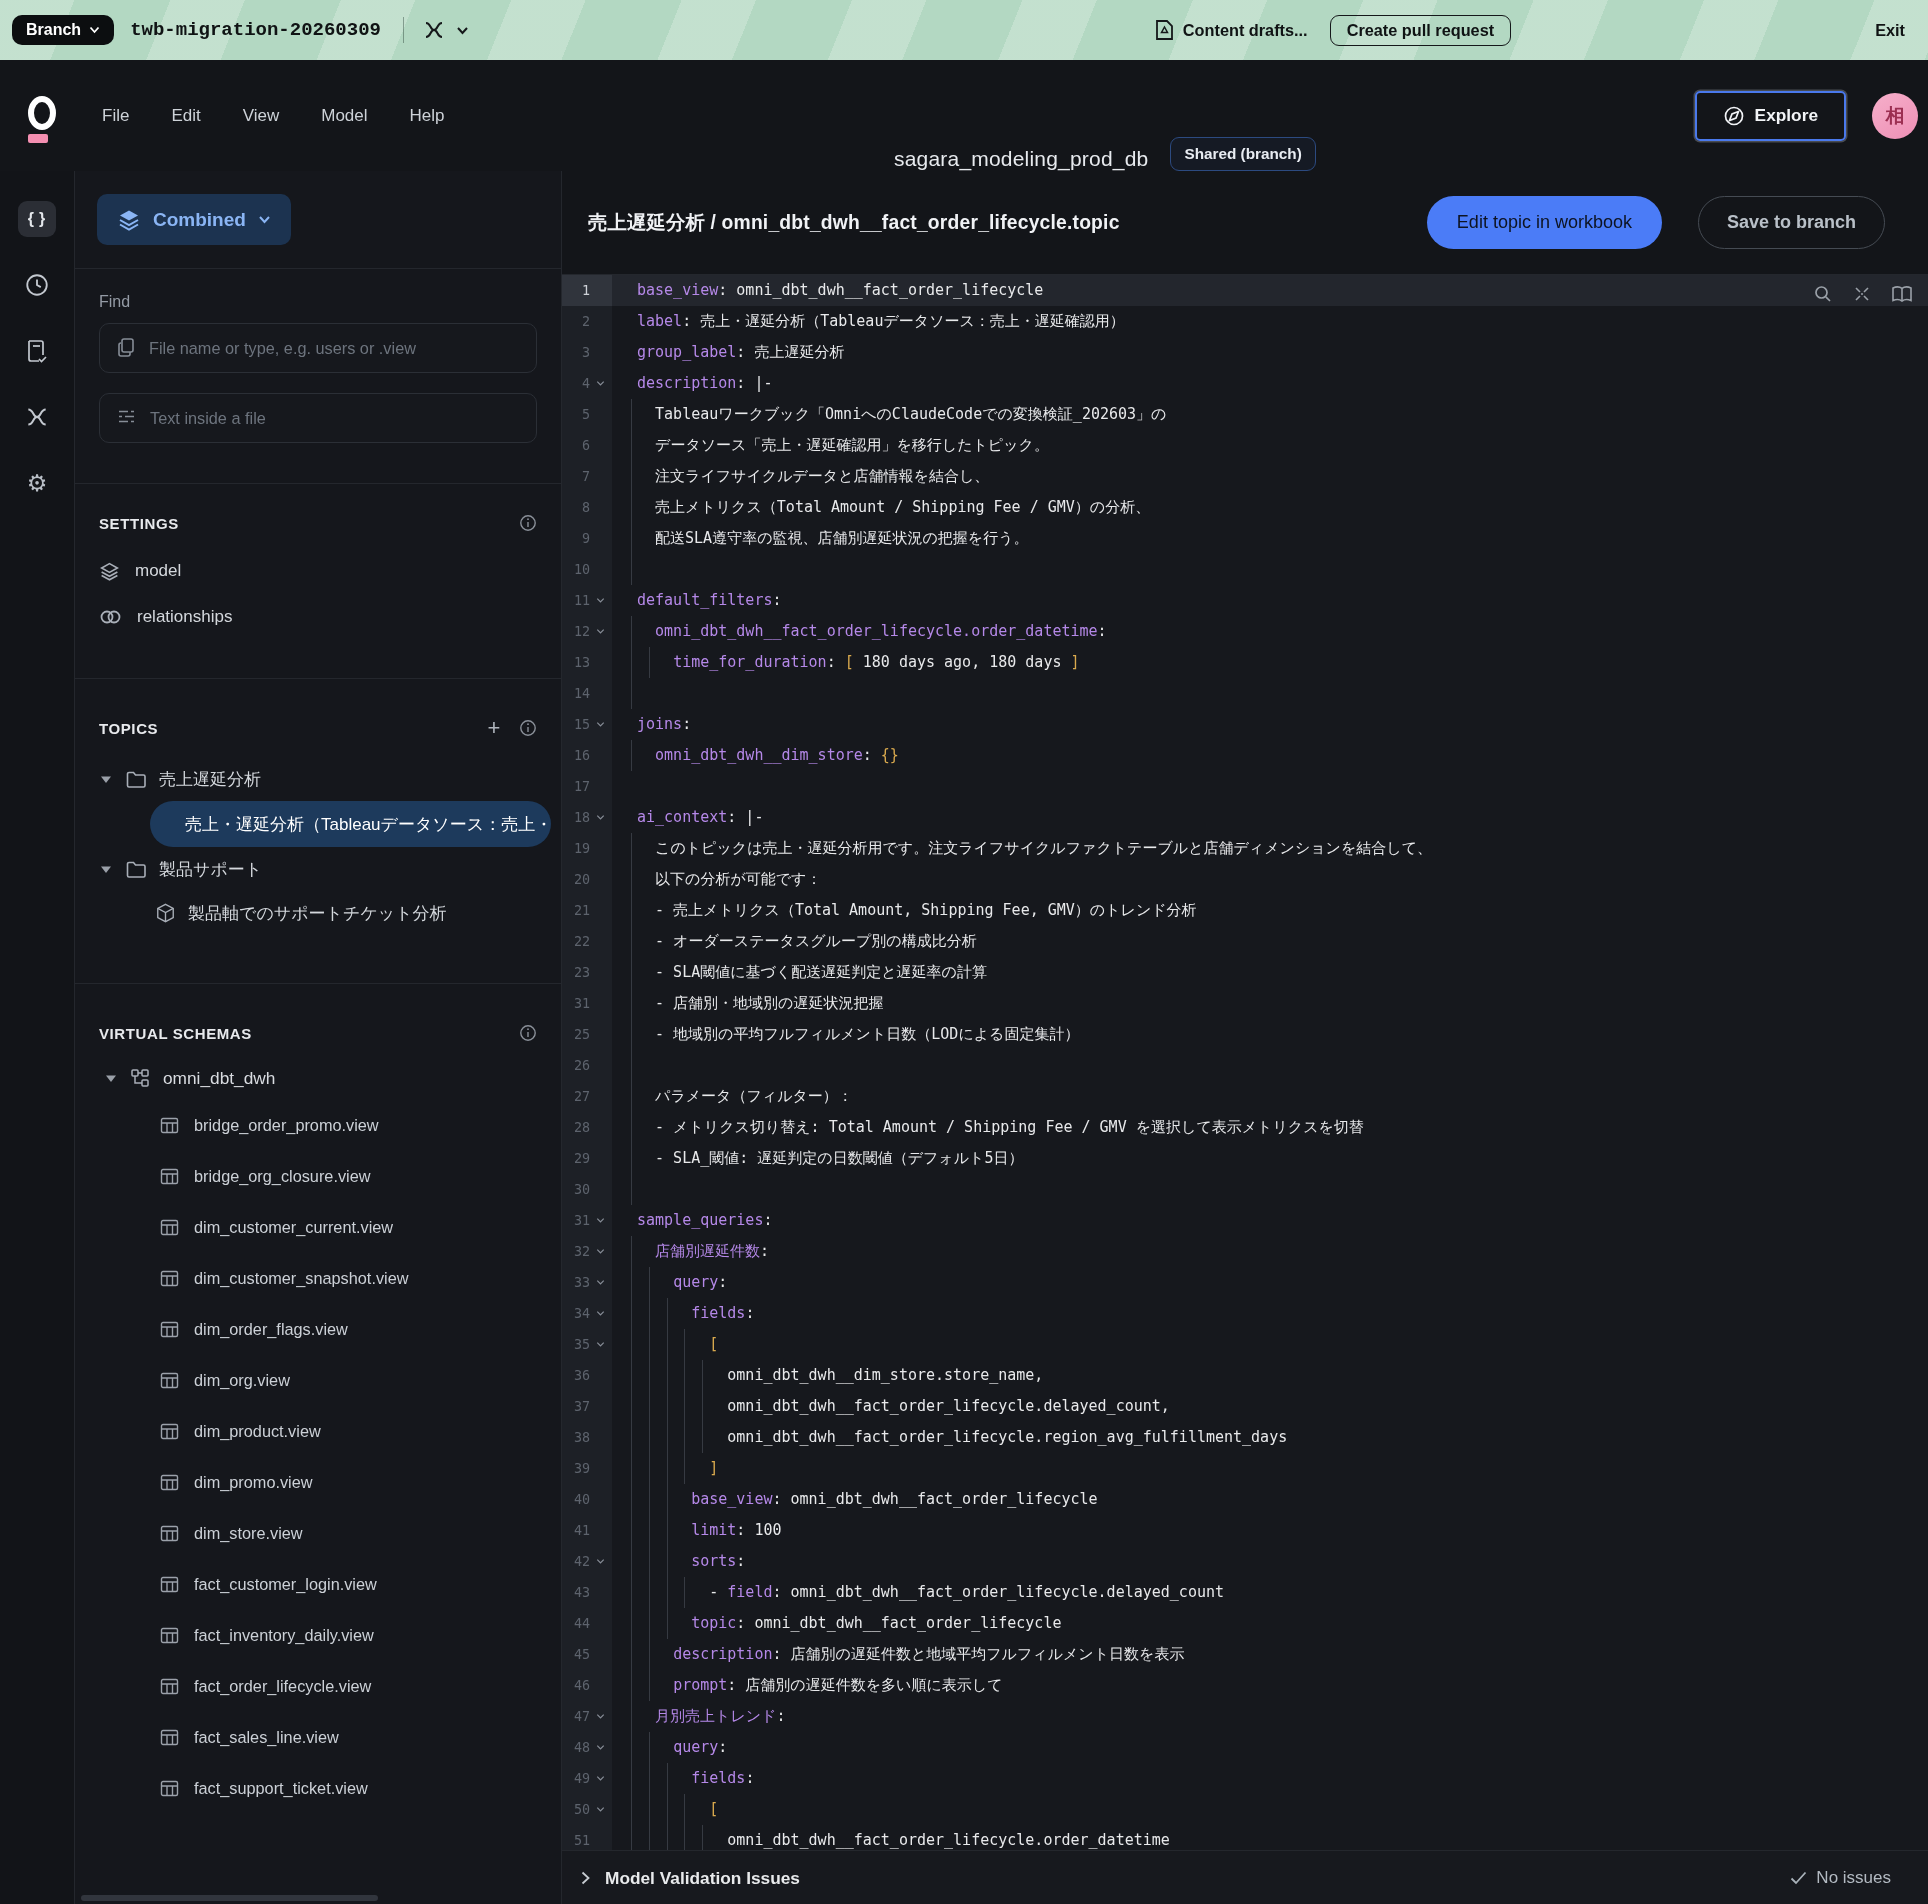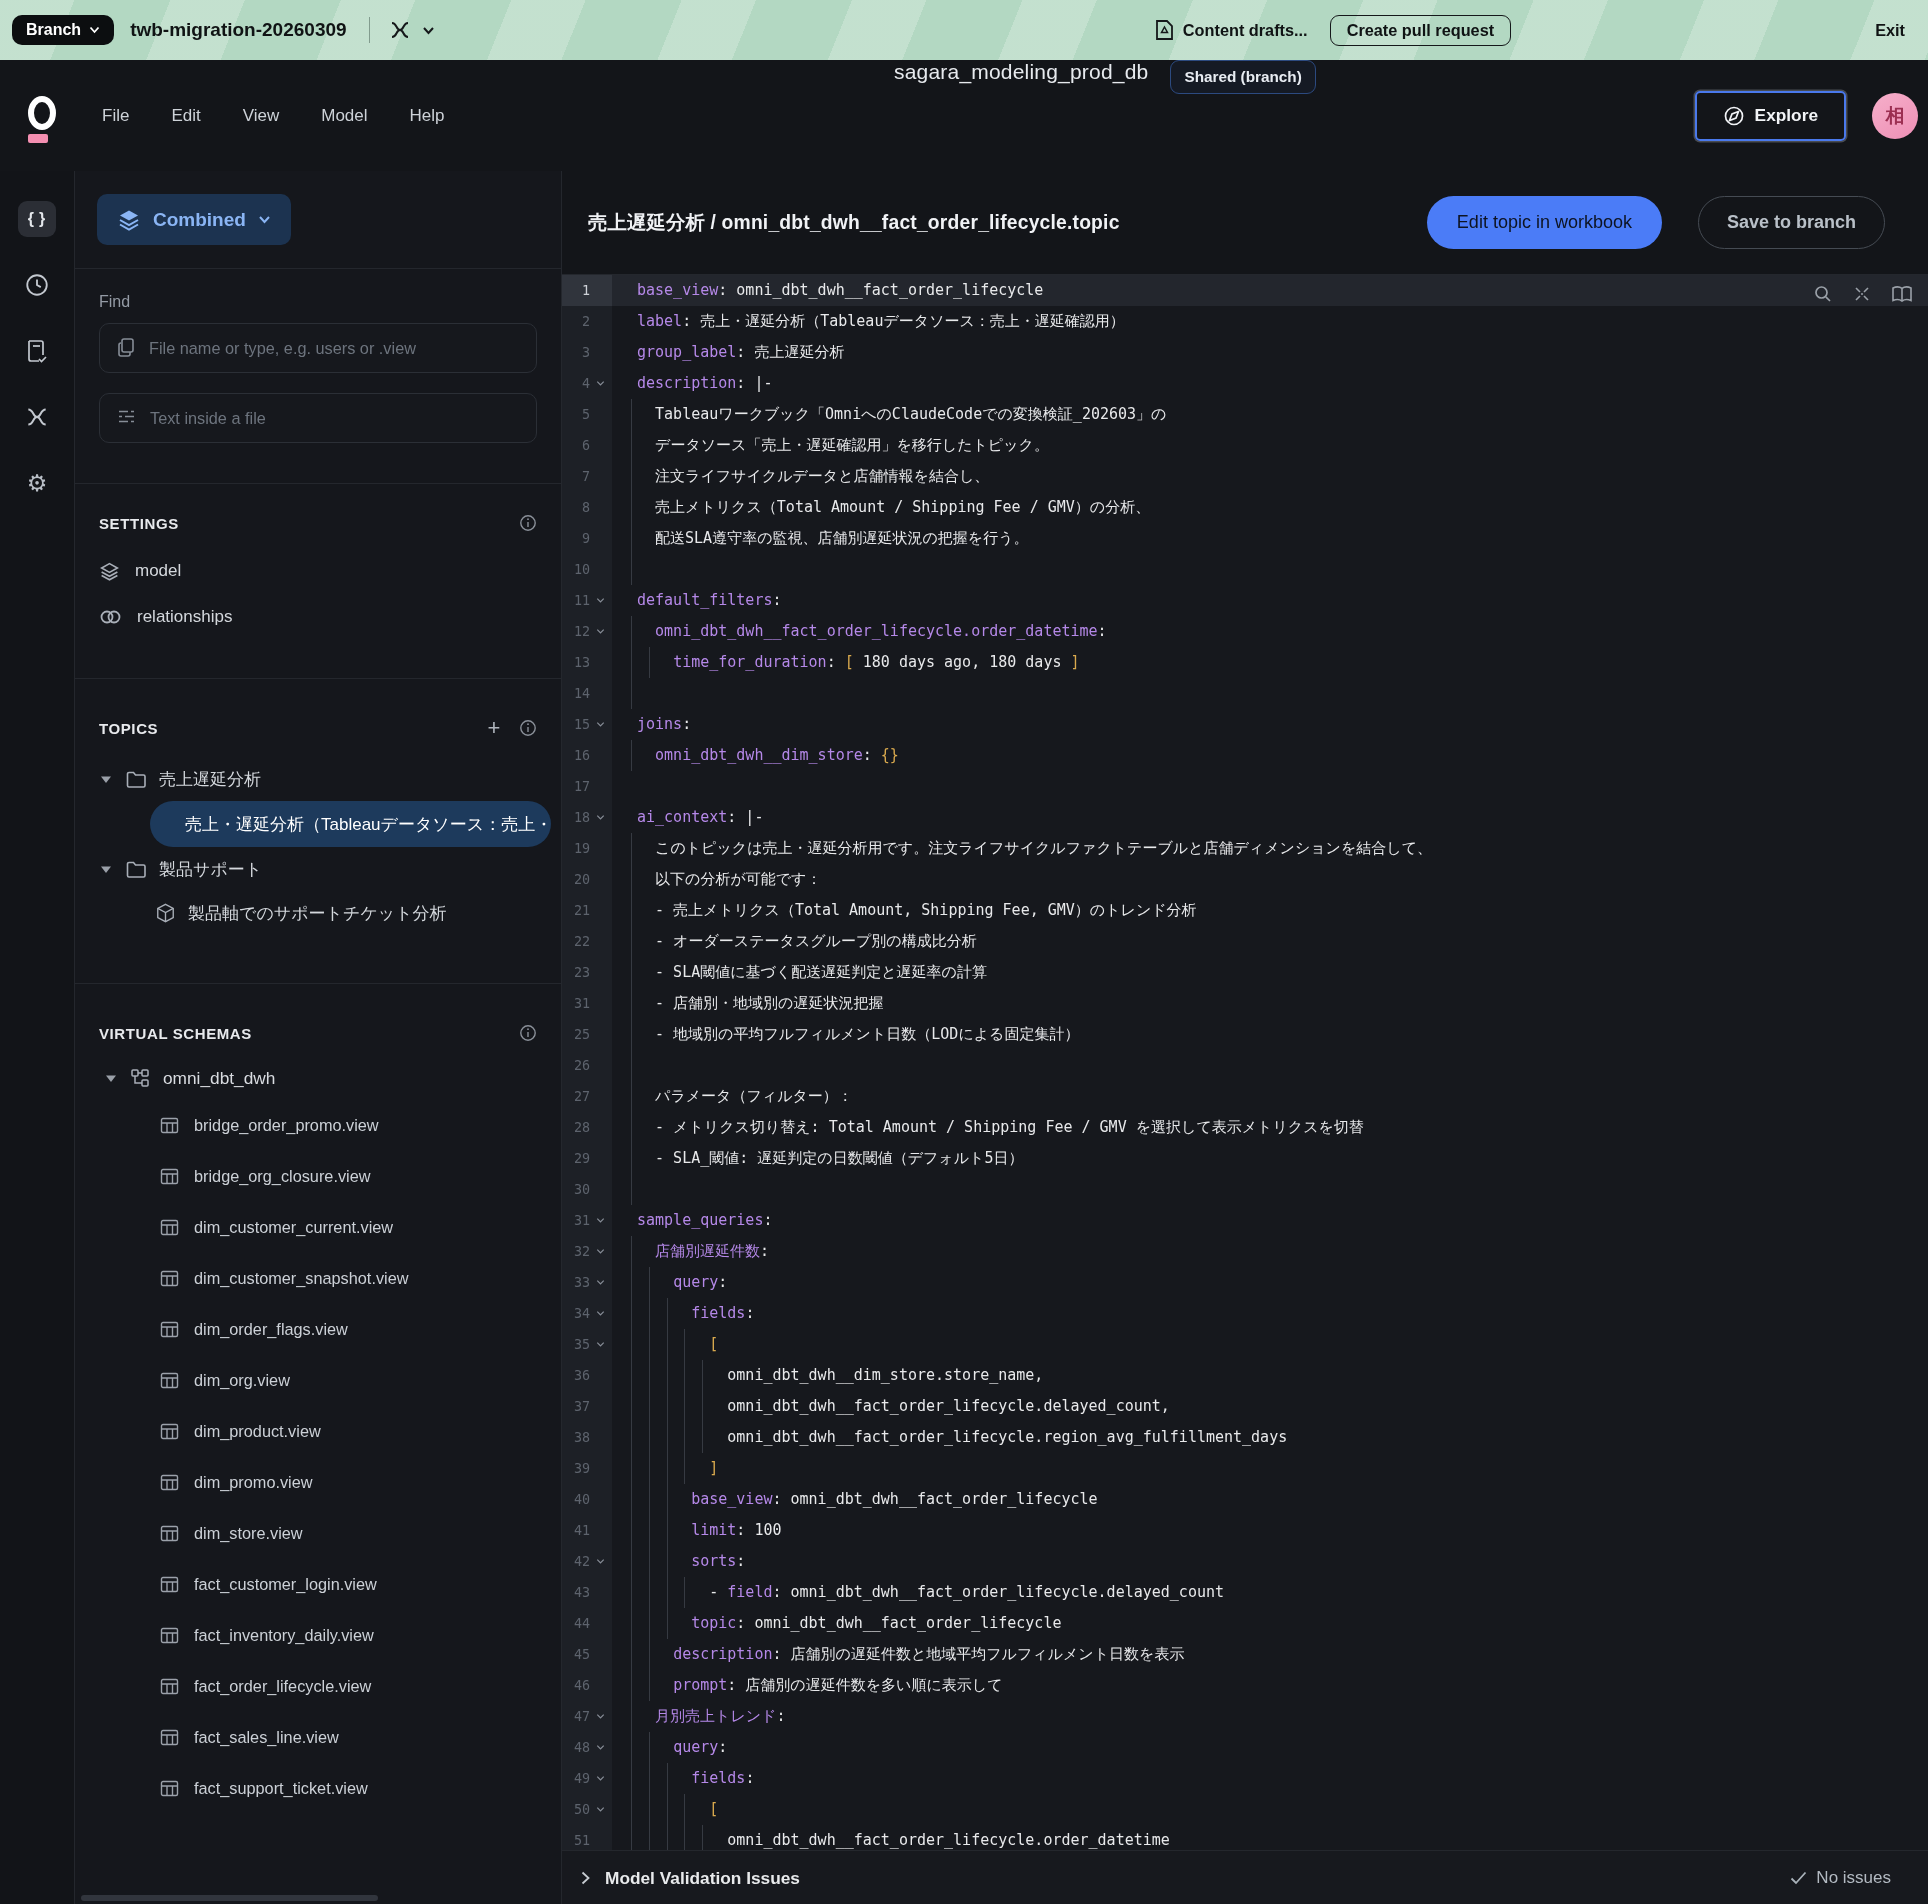--- a/index.html
+++ b/index.html
@@ -7,38 +7,38 @@
     font-family:"Liberation Sans","DejaVu Sans",sans-serif; }
   .stage { position:relative; width:1929px; height:1905px; background:#15171c; }
 
   
   .green-bar { position:absolute; left:0; top:0; width:1929px; height:60px;
     background:#b3d8c2;
     background-image:repeating-linear-gradient(112deg, rgba(255,255,255,.22) 0 69px, rgba(255,255,255,0) 69px 158px);
     display:flex; align-items:center; padding:0 24px 0 12px; }
   .branch-pill { background:#0c0e10; color:#fff; border-radius:10px; height:30px;
     display:flex; align-items:center; gap:8px; padding:0 14px; font-size:16px; font-weight:700; }
-  .branch-name { font-family:Liberation Sans, sans-serif; font-size:19px;
+  .branch-name { font-family:Liberation Mono, monospace; font-size:19px;
     color:#101314; margin-left:16px; font-weight:600; }
   .gb-div { width:1px; height:26px; background:rgba(10,30,20,.35); margin:0 18px 0 22px; }
   .gb-right { margin-left:auto; display:flex; align-items:center; }
   .drafts { display:flex; align-items:center; gap:9px; color:#101314; font-size:16.3px; font-weight:600; }
   .cpr-btn { margin-left:22px; border:1.5px solid #15181a; border-radius:9px; height:31px;
     display:flex; align-items:center; padding:0 16px; font-size:16.3px; font-weight:600; color:#101314; }
   .exit { margin-left:364px; font-size:16.3px; font-weight:600; color:#101314; }
 
   
   .app-bar { position:absolute; left:0; top:60px; width:1929px; height:111px; background:#131519;
     display:flex; align-items:center; padding:0 11px 0 28px; }
   .logo { width:30px; height:40px; position:relative; margin-right:44px; }
   .logo .ring { width:28px; height:34px; border:6px solid #fff; border-radius:50%; }
   .logo .tab { position:absolute; left:0; bottom:-7px; width:20px; height:9px; background:#f48fb1; border-radius:2px; }
   .menus { display:flex; gap:42px; font-size:17px; color:#cdd2d8; }
   .menus span { cursor:default; }
-  .title-group { position:absolute; left:894px; top:0; height:111px; display:flex; align-items:flex-start; gap:22px; }
+  .title-group { position:absolute; left:894px; top:0; height:111px; display:flex; align-items:flex-end; gap:22px; }
   .db-title { font-size:21px; color:#e7eaee; letter-spacing:0.2px; }
   .shared-badge { border:1px solid #2c4a80; border-radius:9px; padding:7px 13px; font-size:15.3px;
     font-weight:700; color:#e8ecf2; background:rgba(26,42,70,.25); }
   .ab-right { margin-left:auto; display:flex; align-items:center; gap:26px; }
   .explore-btn { height:50px; border:2px solid #4a79ec; border-radius:5px; display:flex; align-items:center;
     gap:10px; padding:0 26px; color:#f2f4f7; font-size:17.3px; font-weight:600; box-shadow:0 0 0 1.5px rgba(230,238,255,.25); }
   .avatar { width:46px; height:46px; border-radius:50%; background:linear-gradient(145deg,#f6afca,#ee8fb5);
     display:flex; align-items:center; justify-content:center; color:#9c2f52; font-size:19px; font-weight:700; }
 
   

